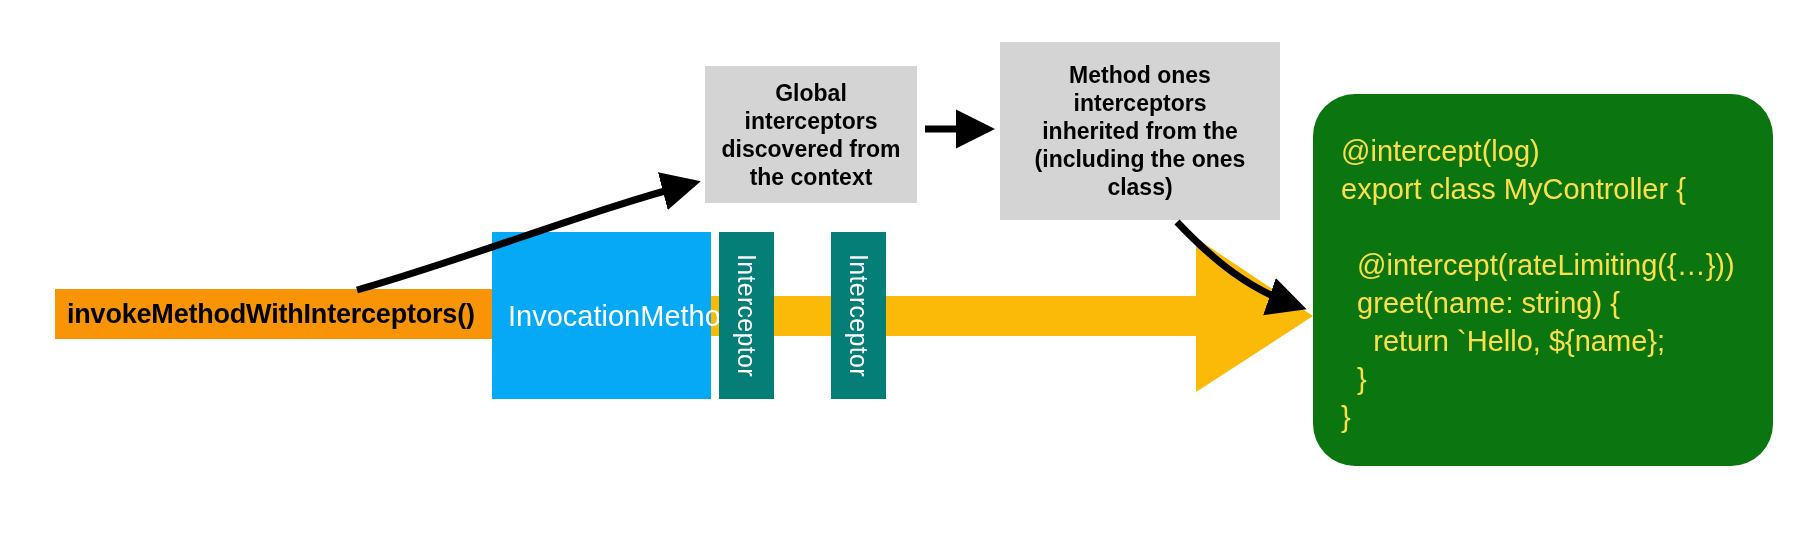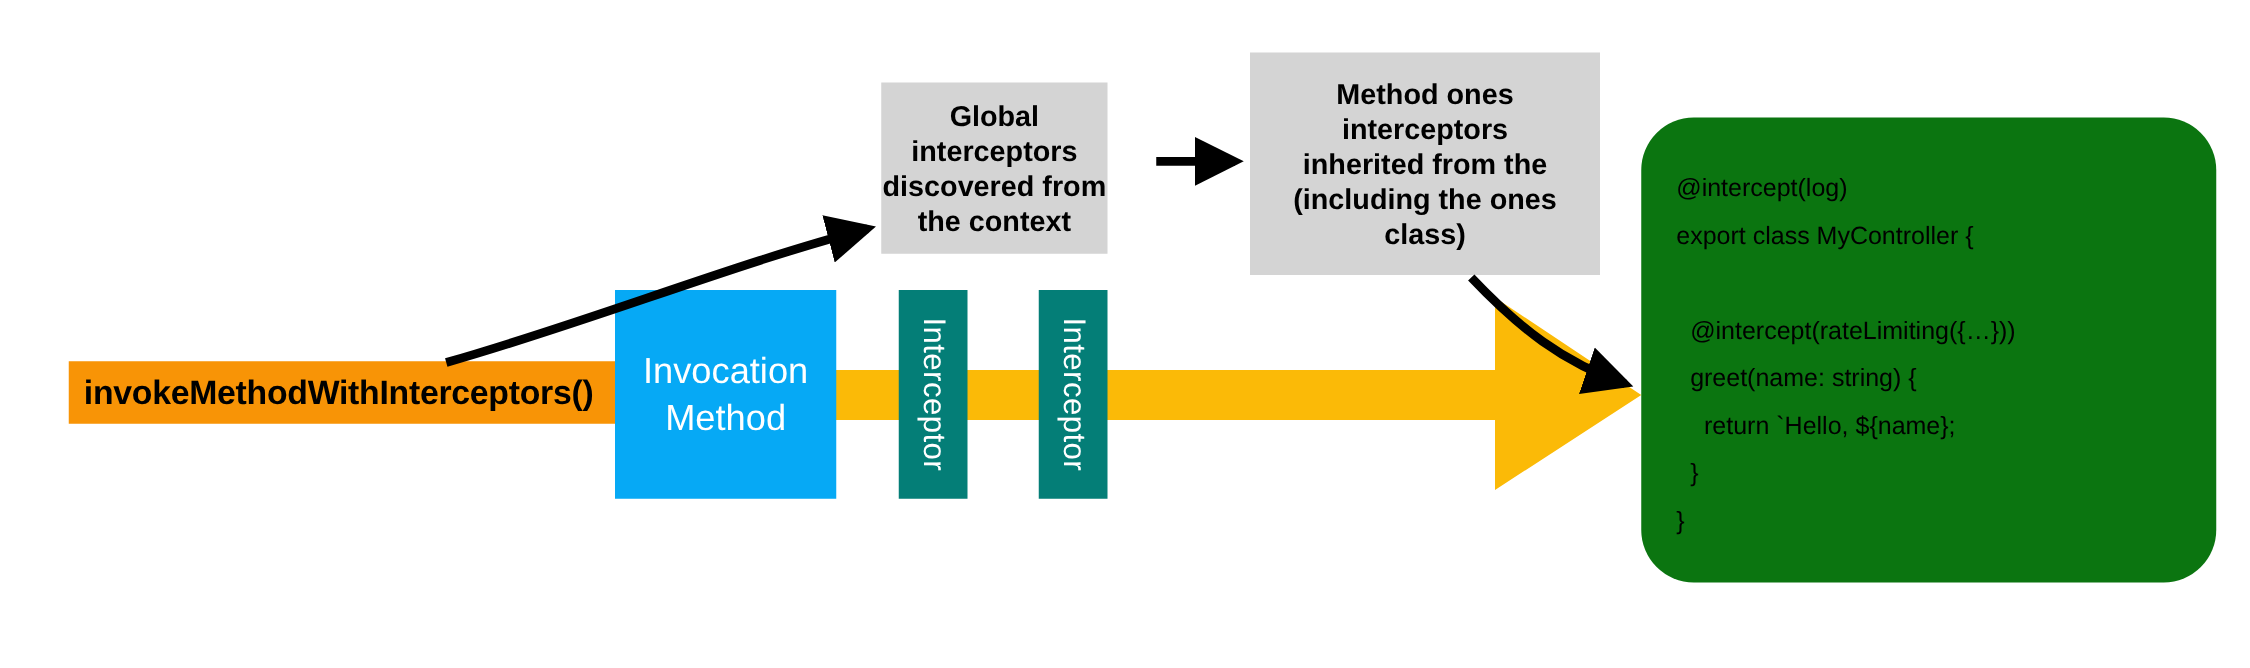--- a/index.html
+++ b/index.html
@@ -52,24 +52,25 @@
   }
 
   
   #invocation-context {
     left: 492px;
     top: 232px;
     width: 177px;
     height: 167px;
     background: #06A9F5;
     display: flex;
-    flex-direction: column;
+    flex-direction: row;
     align-items: center;
     justify-content: center;
     color: #ffffff;
+    padding-left: 42px;
   }
   #invocation-context .line {
     font-size: 29px;
     line-height: 38px;
     color: #ffffff;
     text-align: center;
     white-space: nowrap;
   }
 
   
@@ -107,21 +108,21 @@
     font-size: 23px;
     font-weight: bold;
     line-height: 28px;
     color: #000000;
     text-align: center;
     white-space: nowrap;
   }
   #global-interceptors-note {
     left: 705px;
     top: 66px;
-    width: 181px;
+    width: 212px;
     height: 137px;
   }
   #method-interceptors-note {
     left: 1000px;
     top: 42px;
     width: 280px;
     height: 178px;
   }
 
   
@@ -129,23 +130,23 @@
     left: 1313px;
     top: 94px;
     width: 460px;
     height: 372px;
     background: #0B7510;
     border-radius: 42px;
     box-sizing: border-box;
     padding: 38px 0 0 28px;
   }
   #code-panel .code-line {
-    font-size: 20px;
+    font-size: 29px;
     line-height: 38px;
-    color: #000000;
+    color: #fde047;
     white-space: pre;
     min-height: 38px;
   }
 
   
   #connectors {
     left: 0;
     top: 0;
     width: 1800px;
     height: 534px;

